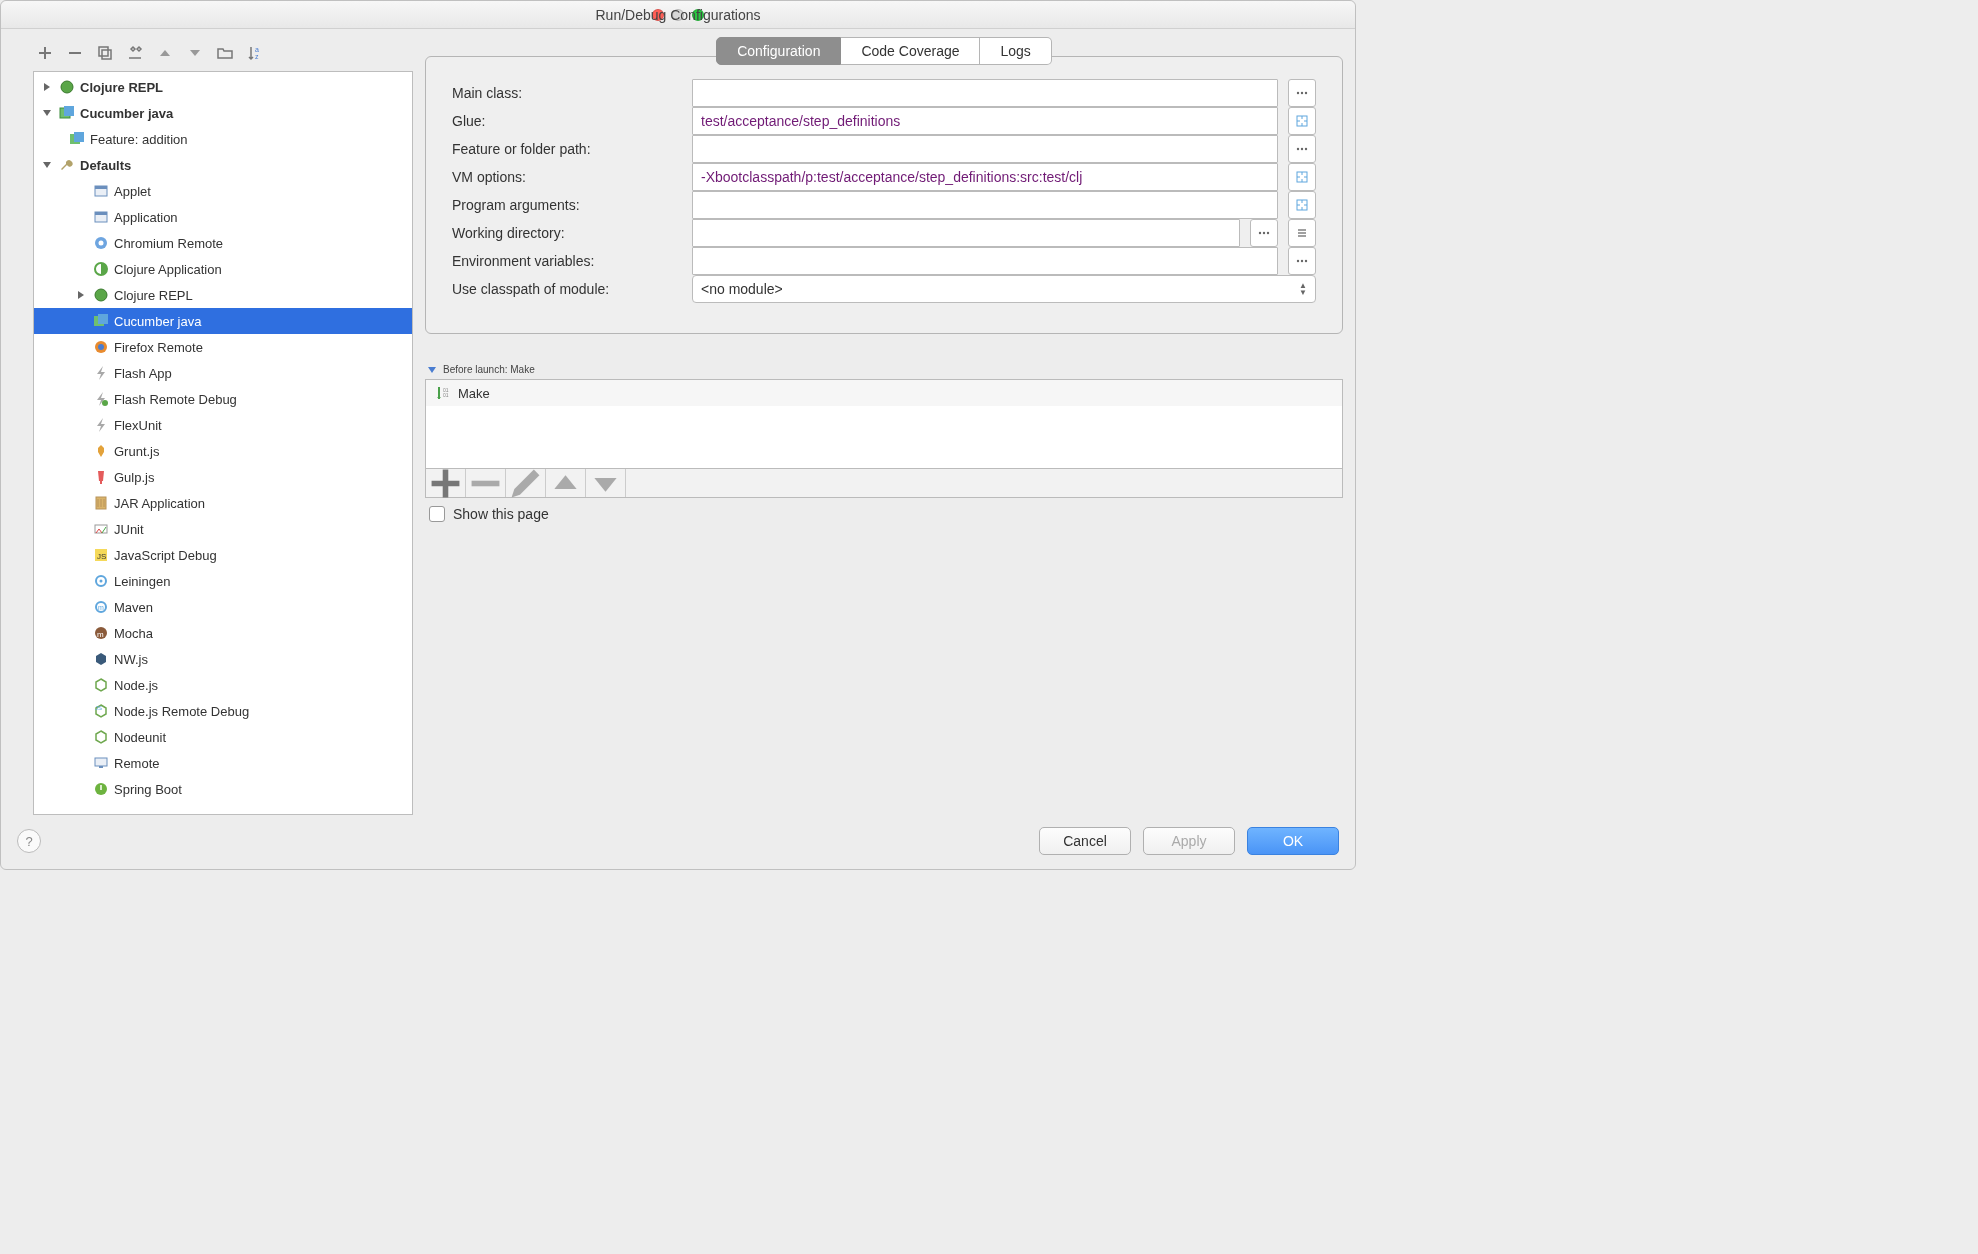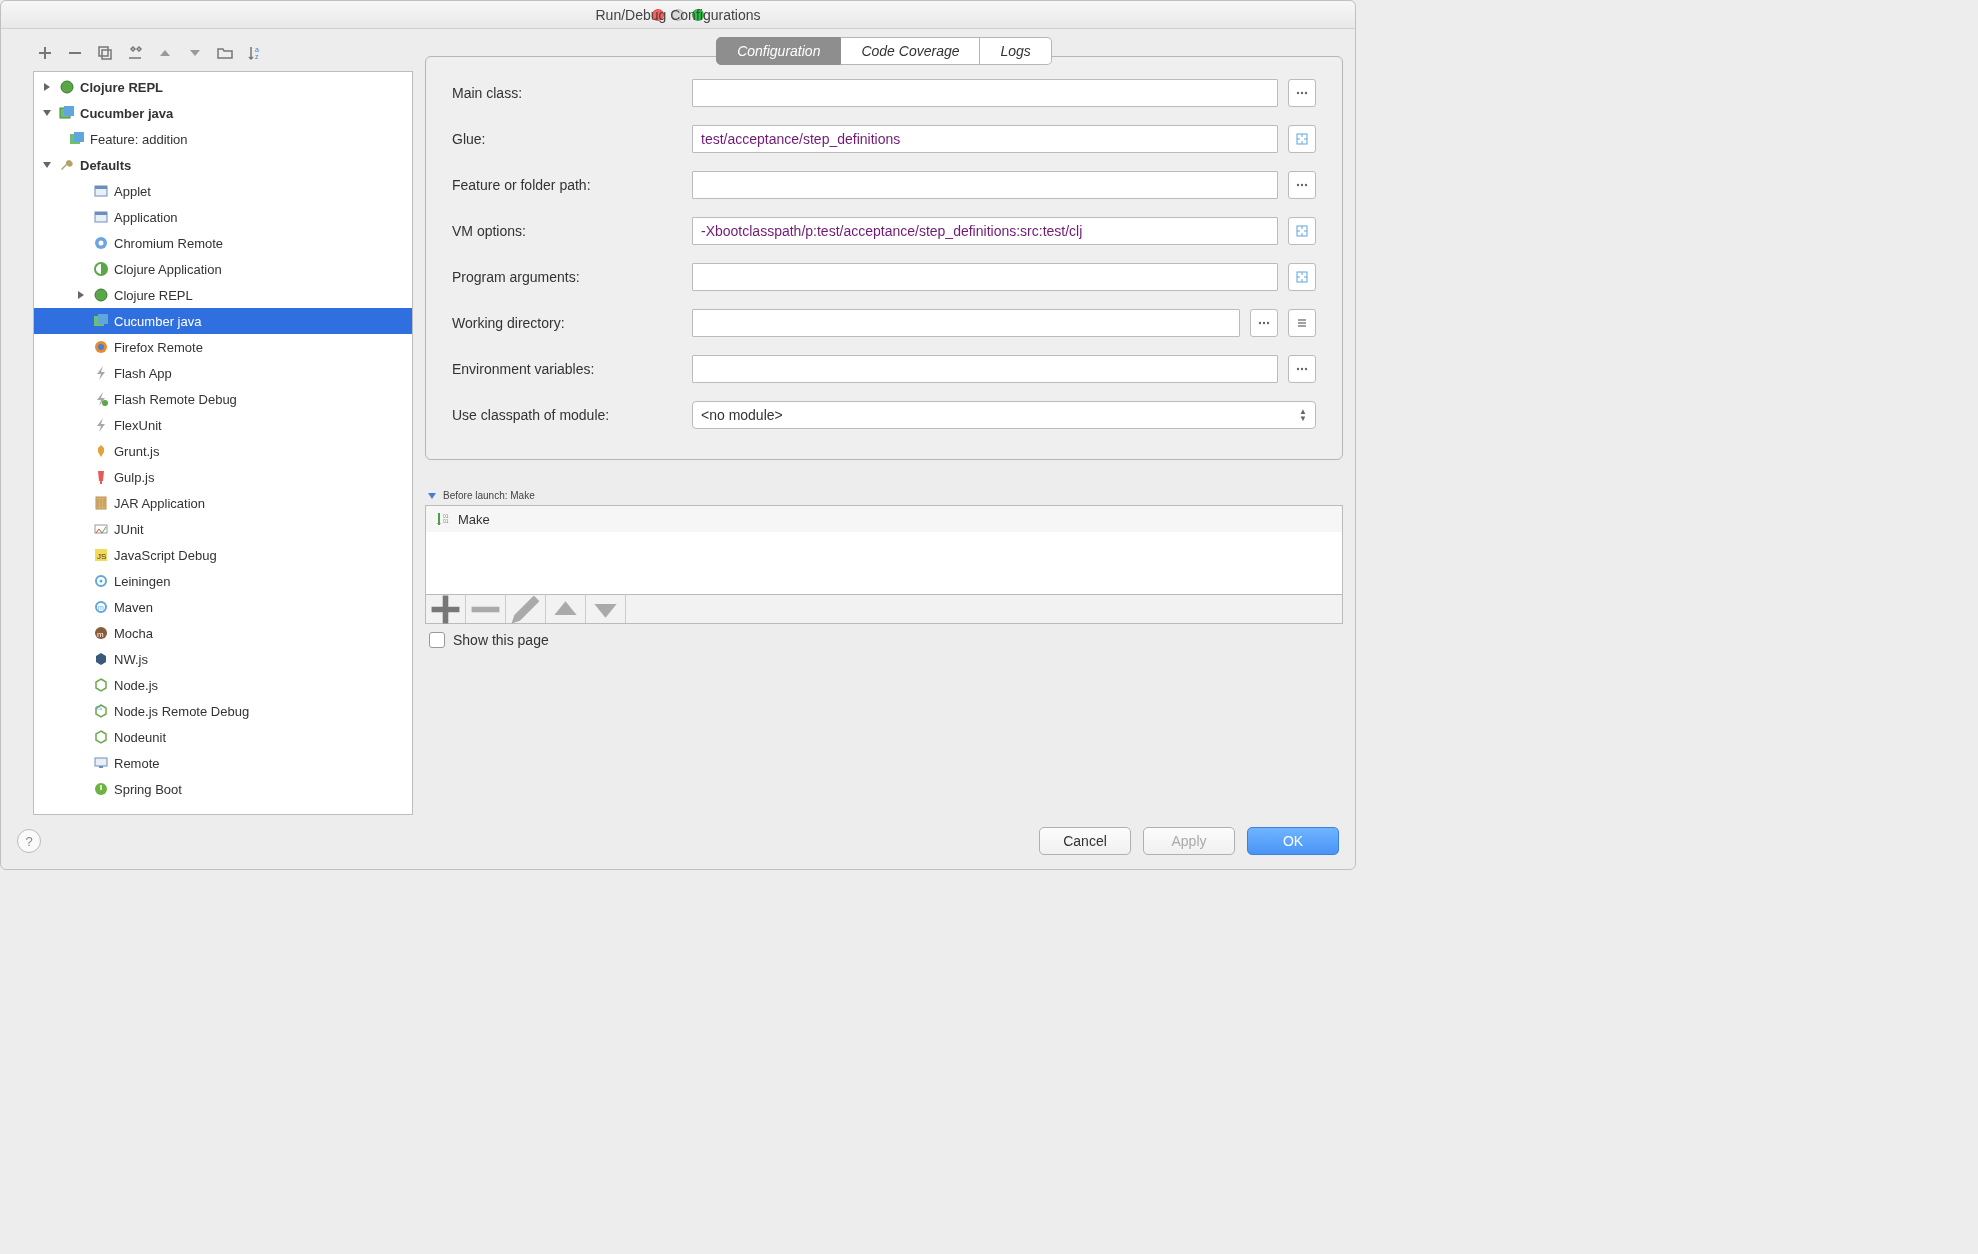--- a/index.html
+++ b/index.html
@@ -91,21 +91,21 @@
   .tab:first-child { border-radius: 5px 0 0 5px; }
   .tab:last-child { border-radius: 0 5px 5px 0; border-left: none;}
   .tab.middle { border-left: none; }
   .tab.active { background: #8e8e8e; color: #fff; border-color:#8e8e8e;}
   
   .config-panel {
     border: 1px solid #b5b5b5; border-radius: 6px; background: #efefef;
     padding: 22px 26px 30px 26px;
     margin-top: -19px;
   }
-  .form-row { display: flex; align-items: center; margin-bottom: 18px; gap: 10px; }
+  .form-row { display: flex; align-items: center; gap: 10px; }
   .form-label { width: 230px; font-size: 14px; color:#333; }
   .form-input {
     flex: 1; height: 28px; border: 1px solid #bbb; background: #fff;
     padding: 2px 8px; font-size: 14px; color:#701a75;
     border-radius: 1px;
   }
   .form-select {
     flex: 1; height: 28px; border: 1px solid #bbb; background: #fff;
     padding: 2px 8px; font-size: 14px; color:#333;
     display:flex; align-items:center; justify-content:space-between;
@@ -471,21 +471,21 @@
                   <circle cx="8" cy="8" r="6" fill="#6db33f"></circle>
                   <path d="M8 4v5" stroke="#fff" stroke-width="1.5"></path>
                 </svg>
               </span>
               <span class="lbl">Spring Boot</span>
             </div>
         </div>
       </div>
 
       <div class="right">
-        <div style="position:relative;font-style:italic;">
+        <div style="position:relative;">
           <div class="tabs">
             <div class="tab active">Configuration</div>
             <div class="tab middle">Code Coverage</div>
             <div class="tab">Logs</div>
           </div>
         </div>
 
         <div class="config-panel">
           <div class="form-row">
             <div class="form-label">Main class:</div>

